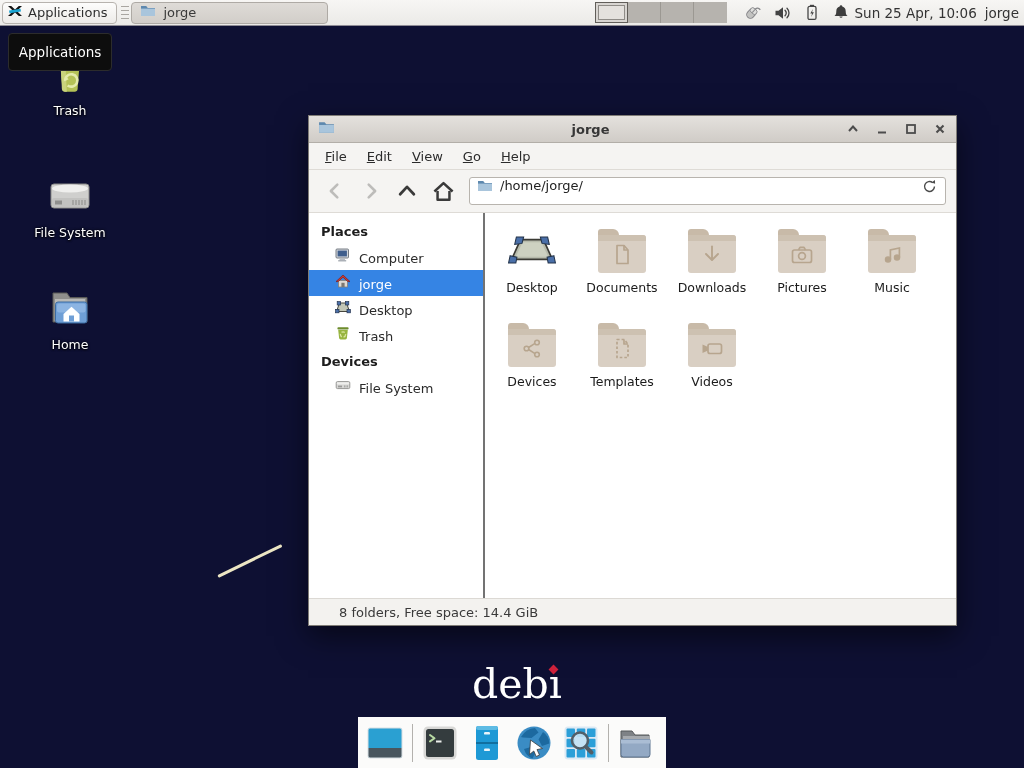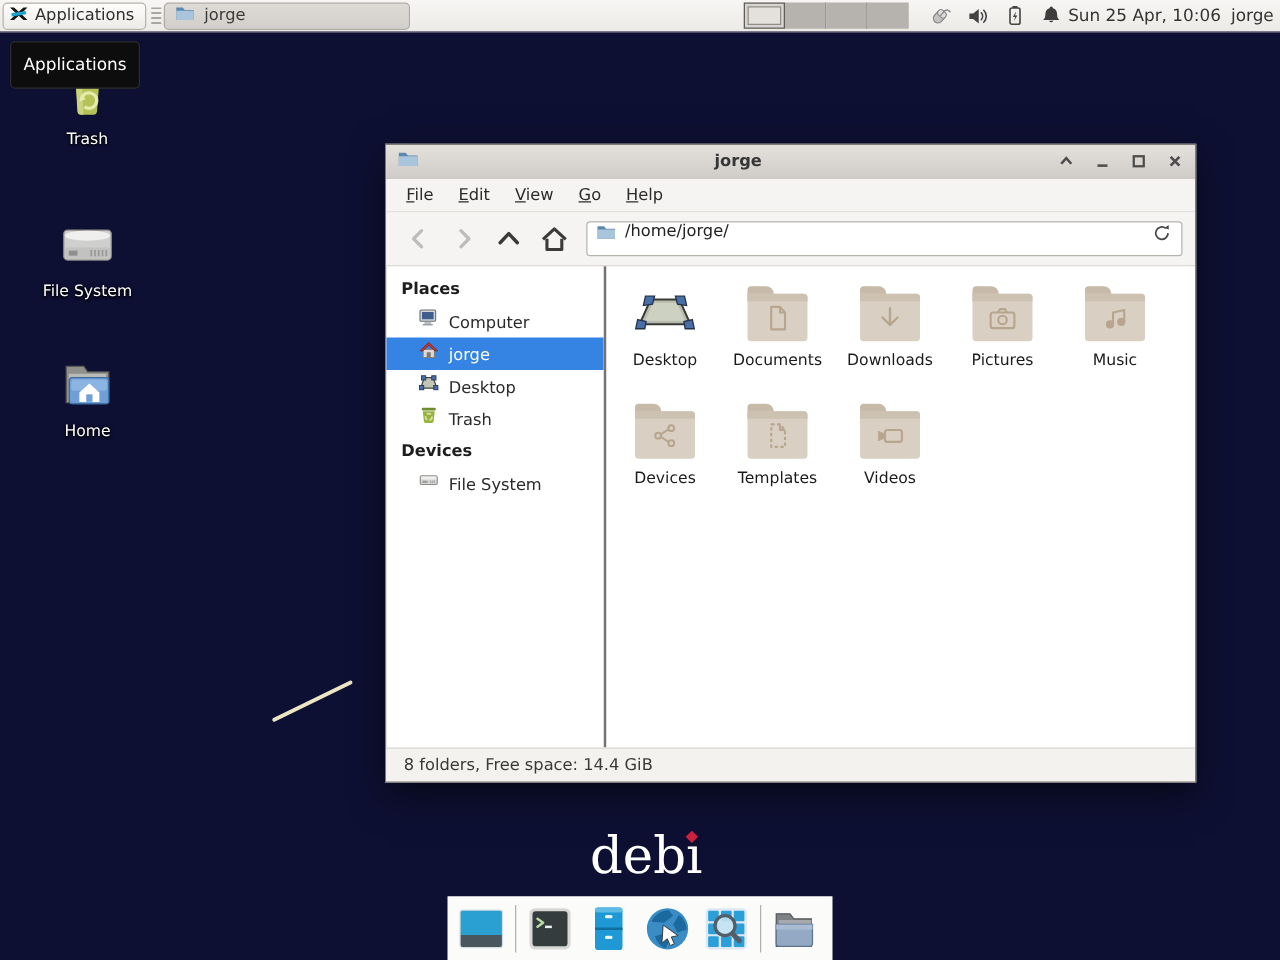--- a/index.html
+++ b/index.html
@@ -142,21 +142,21 @@
 
   
   .folder48 { position:relative; width:48px; height:38px; margin-top:6px; }
   .folder48 .tab  { position:absolute; top:-6px; left:0; width:21px; height:12px; background:#c8baa8; border-radius:3px 6px 0 0; }
   .folder48 .body { position:absolute; inset:0; background:#d9cfc3; border-radius:0 3px 3px 3px; }
   .folder48 .band { position:absolute; top:0; left:0; right:0; height:6px; background:#cdc1b1; border-radius:0 3px 0 0; }
   .folder48 .glyph { position:absolute; left:50%; top:54%; transform:translate(-50%,-50%); }
 
   .statusbar {
     height:27px; flex:none; background:#f3f2ef; border-top:1px solid #dcd9d4;
-    display:flex; align-items:center; padding-left:14px;
+    display:flex; align-items:center; padding-left:30px;
     font-size:13px; color:#3a3a3a;
   }
 
   
   .dock {
     position:absolute; left:358px; top:717px; width:308px; height:51px;
     background:#fbfbfa; display:flex; align-items:center; gap:7px; padding:0 7px;
     z-index:30;
   }
   .dock .dsep { width:1px; height:38px; background:#b3b1ad; flex:none; }

